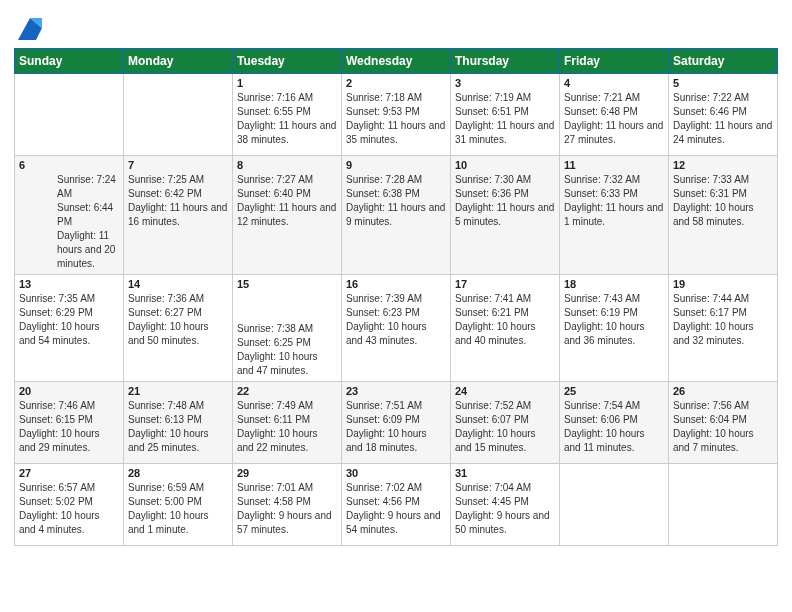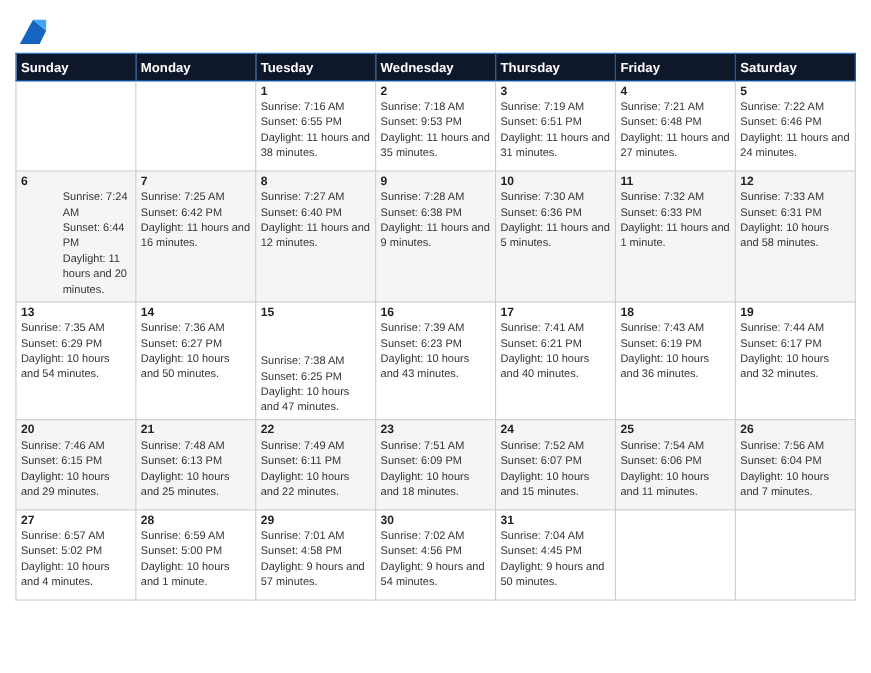--- a/index.html
+++ b/index.html
@@ -51,21 +51,21 @@
     .location {
       font-size: 14px;
       color: #444;
     }
     .calendar {
       width: 100%;
       border-collapse: collapse;
       table-layout: fixed;
     }
     .calendar th {
-      background: #0f172a;
+      background: #15803d;
       color: #fff;
       font-size: 12px;
       font-weight: bold;
       padding: 5px 4px;
       text-align: left;
       border: 1px solid #1565c0;
     }
     .calendar td {
       border: 1px solid #ccc;
       vertical-align: top;

